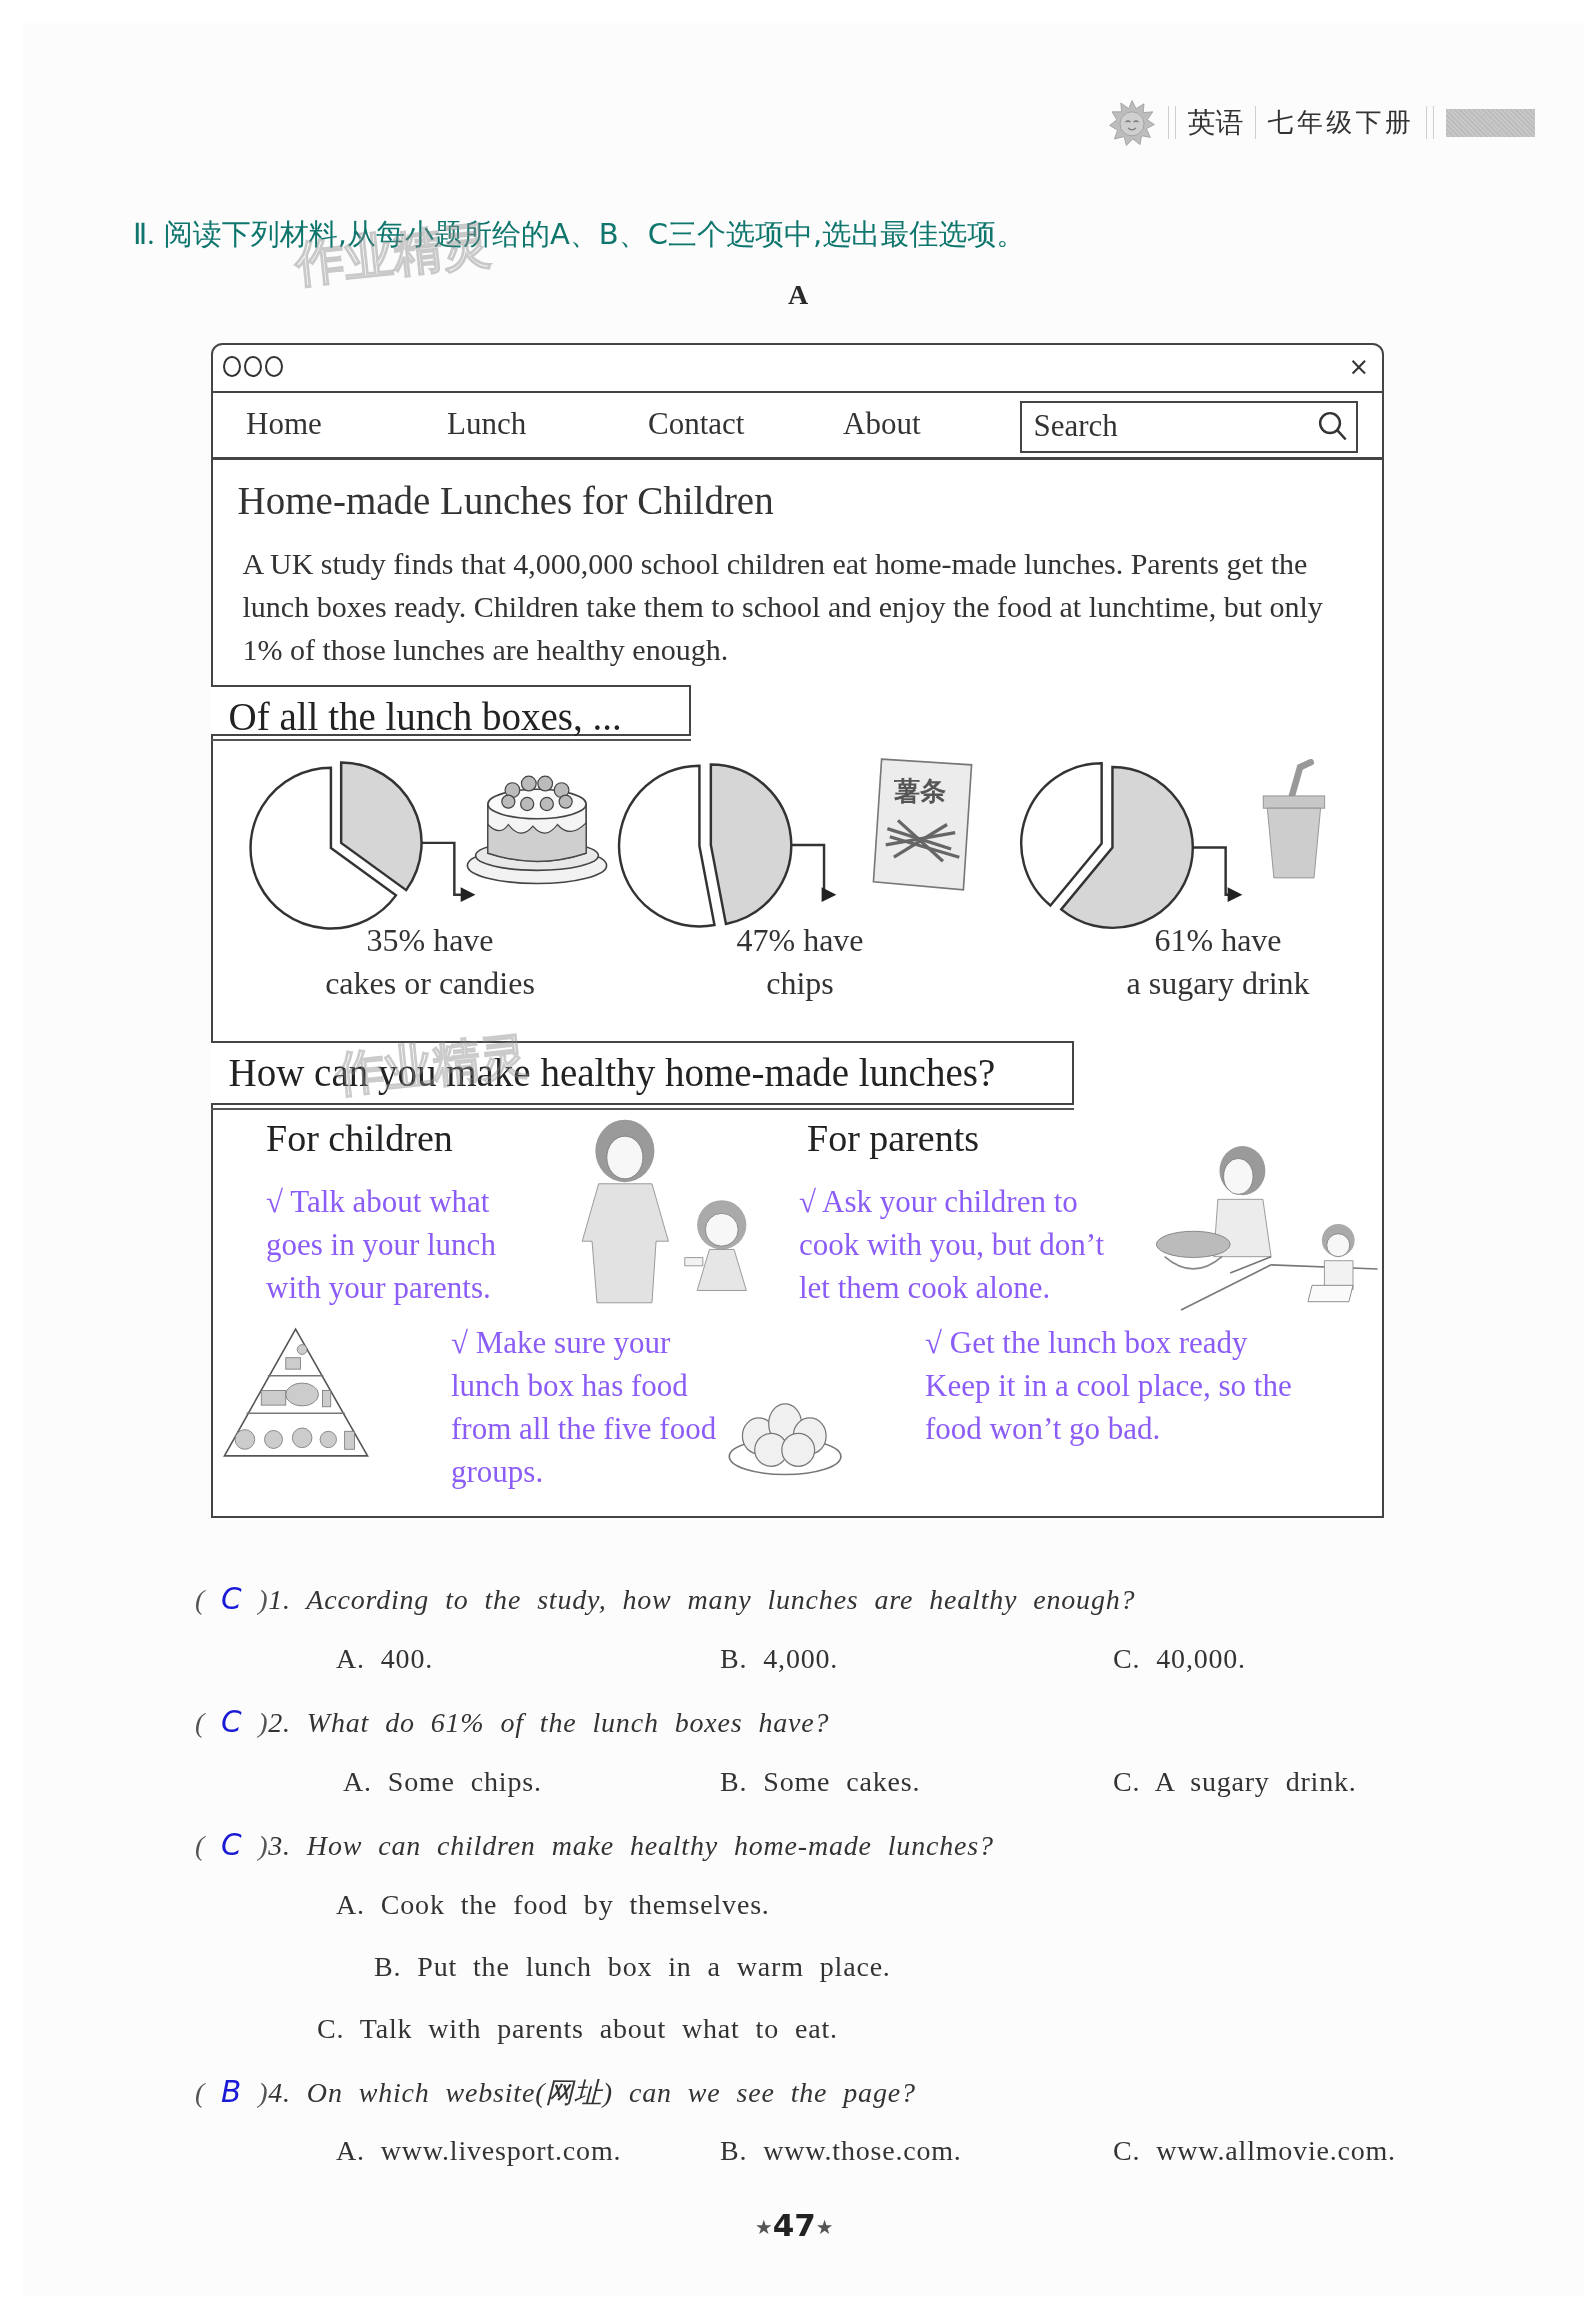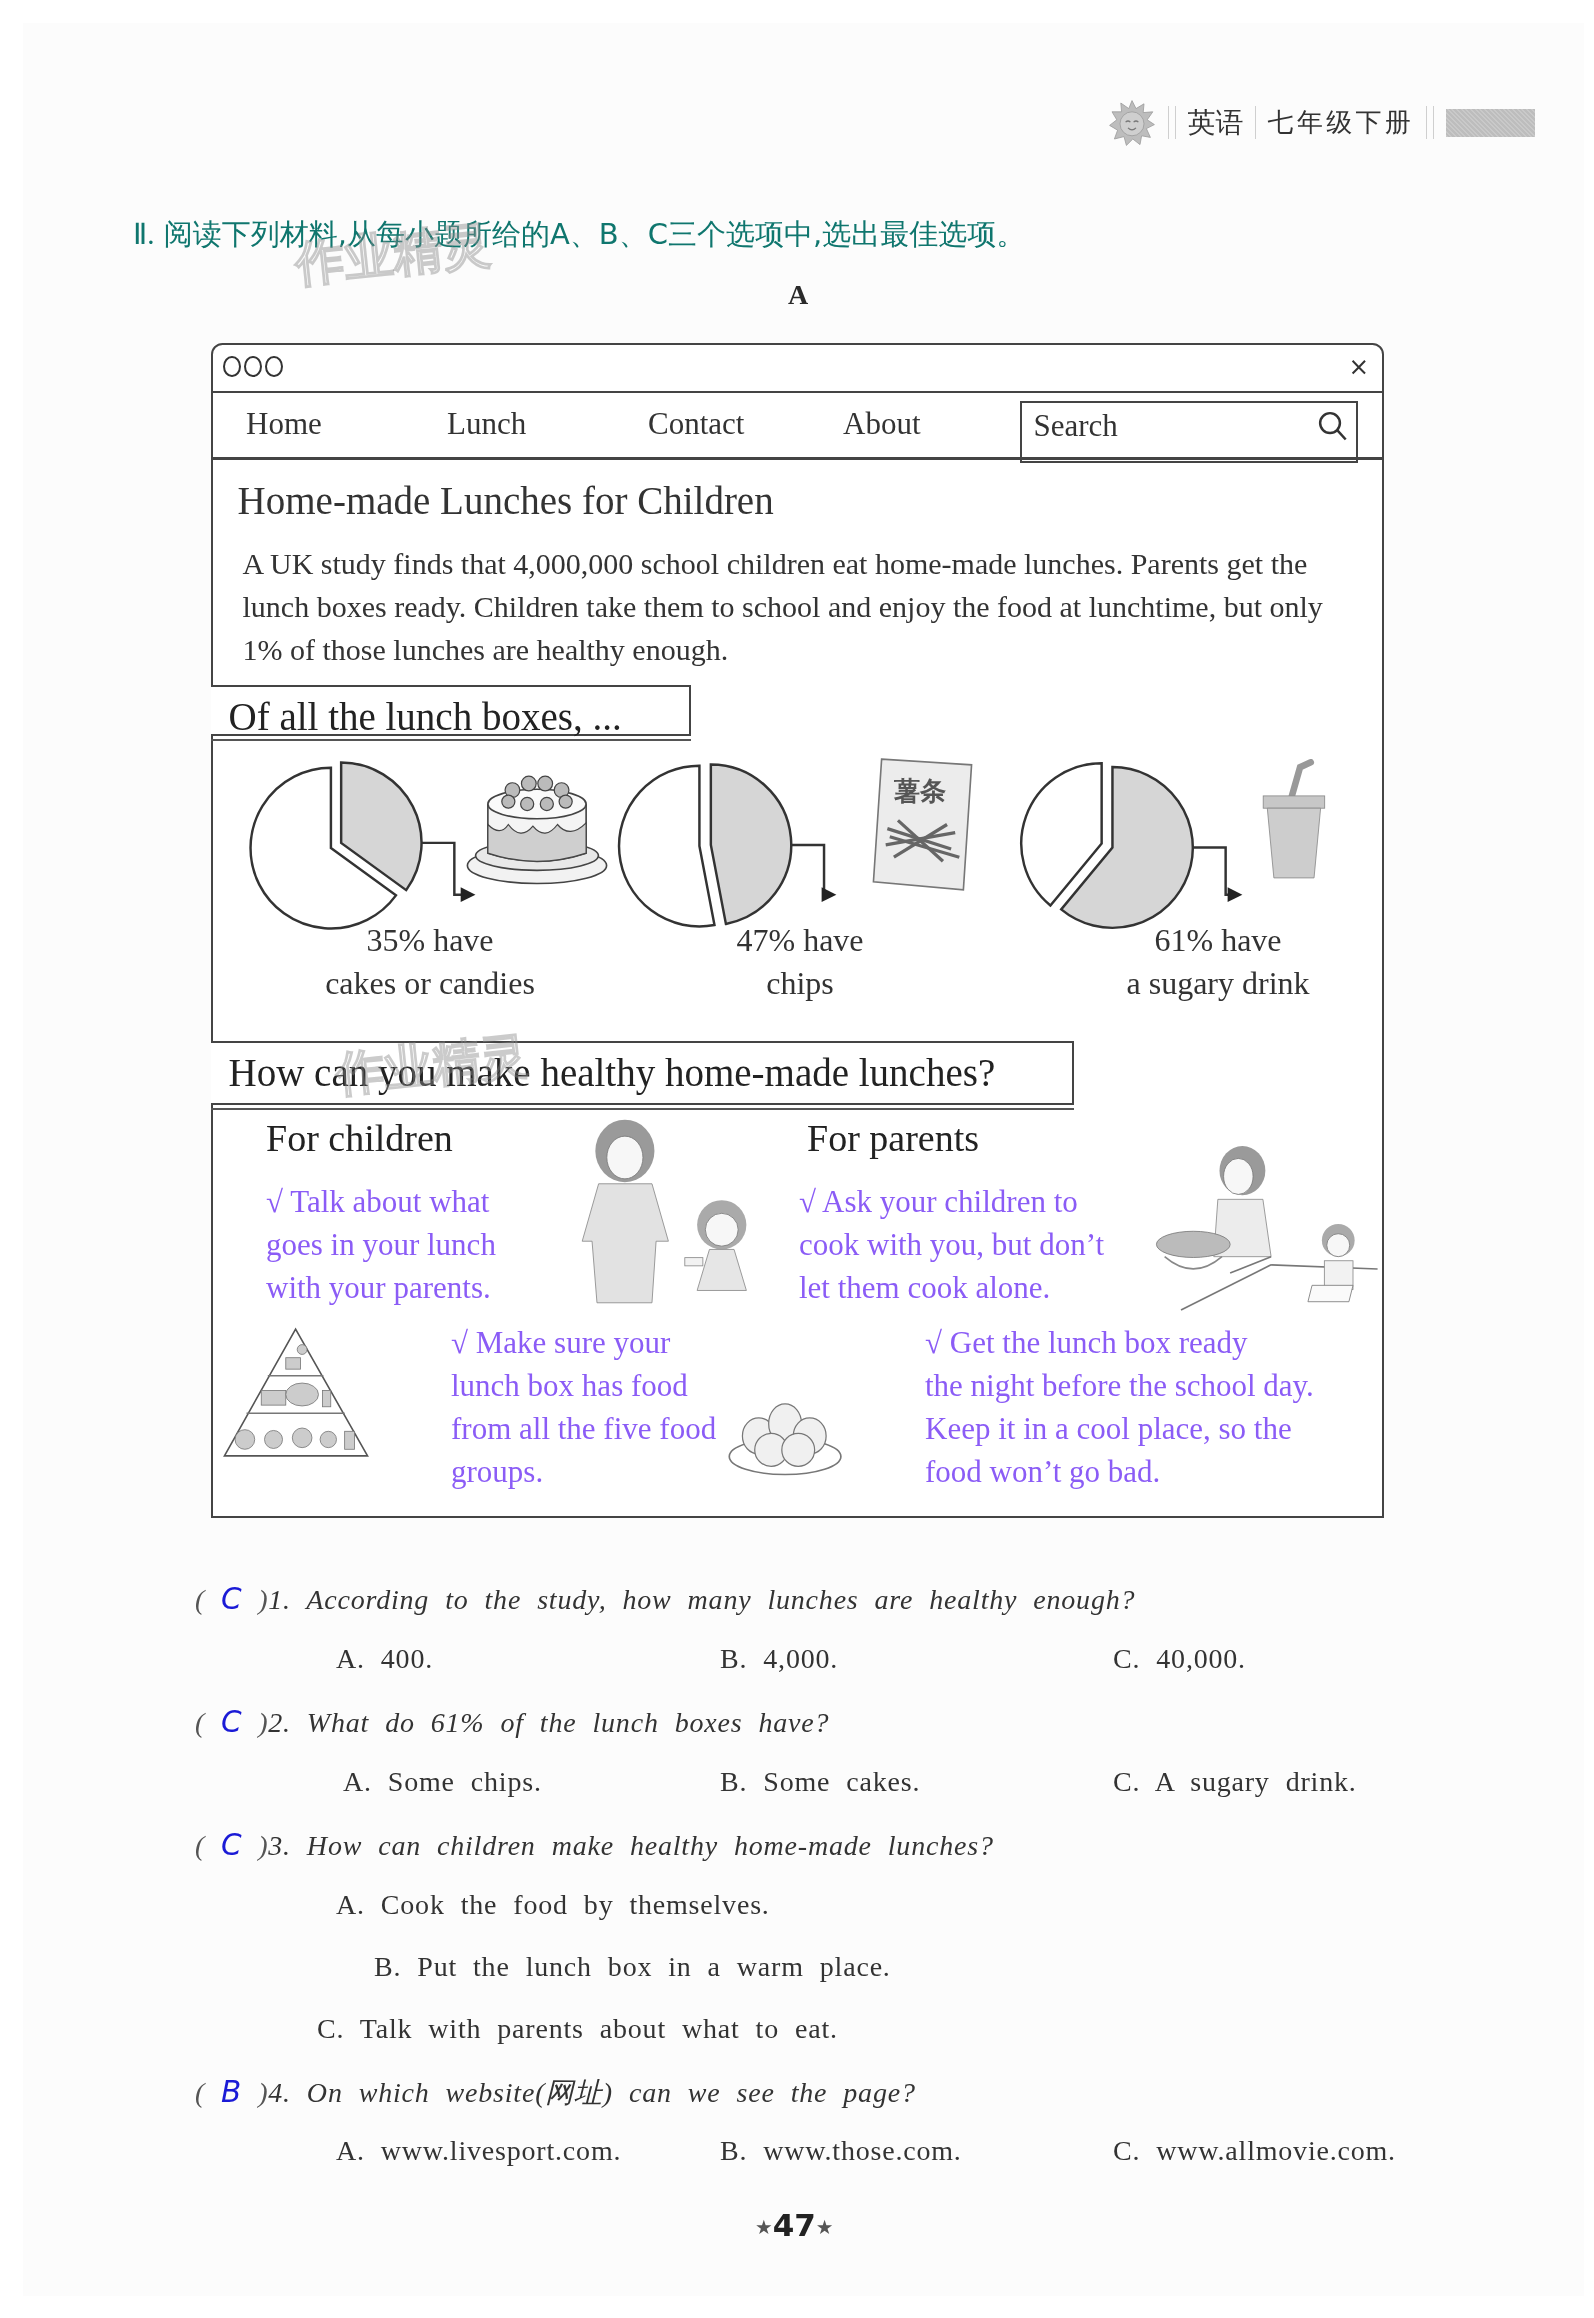--- a/index.html
+++ b/index.html
@@ -24,21 +24,21 @@
   .section-letter { position:absolute; left:788px; top:279px; font-weight:bold; font-size:28px; }
 
   
   .win { position:absolute; left:211px; top:343px; width:1173px; height:1175px; border:2.5px solid #444; border-radius:11.5px 11.5px 0 0; background:#fff; box-sizing:border-box; }
   .titlebar { position:absolute; left:0; top:0; right:0; height:46px; border-bottom:2.5px solid #444; }
   .dots { position:absolute; left:9.8px; top:10.7px; display:flex; gap:3.3px; }
   .dot { width:18px; height:21.3px; border:2.5px solid #333; border-radius:50%; box-sizing:border-box; }
   .close { position:absolute; right:13px; top:6.6px; font-family:"DejaVu Sans",sans-serif; font-size:24.6px; color:#333; cursor:pointer; }
   .navbar { position:absolute; left:0; right:0; top:46px; height:66px; border-bottom:3.3px solid #444; }
   .nav-item { position:absolute; top:14.8px; font-size:31px; color:#333; cursor:pointer; }
-  .searchbox { position:absolute; left:807px; top:9.8px; width:338px; height:62px; border:2.5px solid #444; box-sizing:border-box; }
+  .searchbox { position:absolute; left:807px; top:9.8px; width:338px; height:52px; border:2.5px solid #444; box-sizing:border-box; }
   .searchbox .lbl { position:absolute; left:11.5px; top:4.9px; font-size:31px; color:#333; }
   .searchbox .ico { position:absolute; right:6.6px; top:6.6px; width:33px; height:33px; }
 
   .art-title { position:absolute; left:24.6px; top:133px; font-size:39px; color:#333; }
   .art-body { position:absolute; left:29.5px; top:197px; width:1116px; font-size:30px; line-height:43px; color:#333; }
 
   .boxhead { position:absolute; left:-2.5px; border:2.5px solid #444; border-left:none; background:#fff; font-size:39px; color:#222; box-sizing:border-box; padding-left:18px; }
   .boxhead::after { content:""; position:absolute; left:0; right:-2.5px; bottom:-6.6px; height:1.6px; background:#555; }
   .pie-cap { position:absolute; top:574px; width:328px; text-align:center; font-size:32px; line-height:43px; color:#333; }
 
@@ -242,21 +242,20 @@
     <g fill="#f0f0f0" stroke="#777" stroke-width="1.5">
       <ellipse cx="40" cy="45" rx="20" ry="22"></ellipse>
         <ellipse cx="72" cy="30" rx="20" ry="24"></ellipse>
       <ellipse cx="102" cy="45" rx="20" ry="22"></ellipse>
         <ellipse cx="55" cy="62" rx="20" ry="20"></ellipse>
         <ellipse cx="88" cy="62" rx="20" ry="20"></ellipse>
     </g>
   </svg>
   <div class="tip" style="left:712px; top:976px;">
     <div>√ Get the lunch box ready</div>
-    <div>the night before the school day.</div>
     <div>Keep it in a cool place, so the</div>
     <div>food won’t go bad.</div>
   </div>
 </div>
 
 <div class="q" style="top:1582px;">
   <span class="paren">(</span><span class="ans">C</span><span class="paren">)</span><span>1.</span> <span>According to the study, how many lunches are healthy enough?</span>
 </div>
 <div class="opt" style="left:336px; top:1643px;">A. 400.</div>
 <div class="opt" style="left:720px; top:1643px;">B. 4,000.</div>

